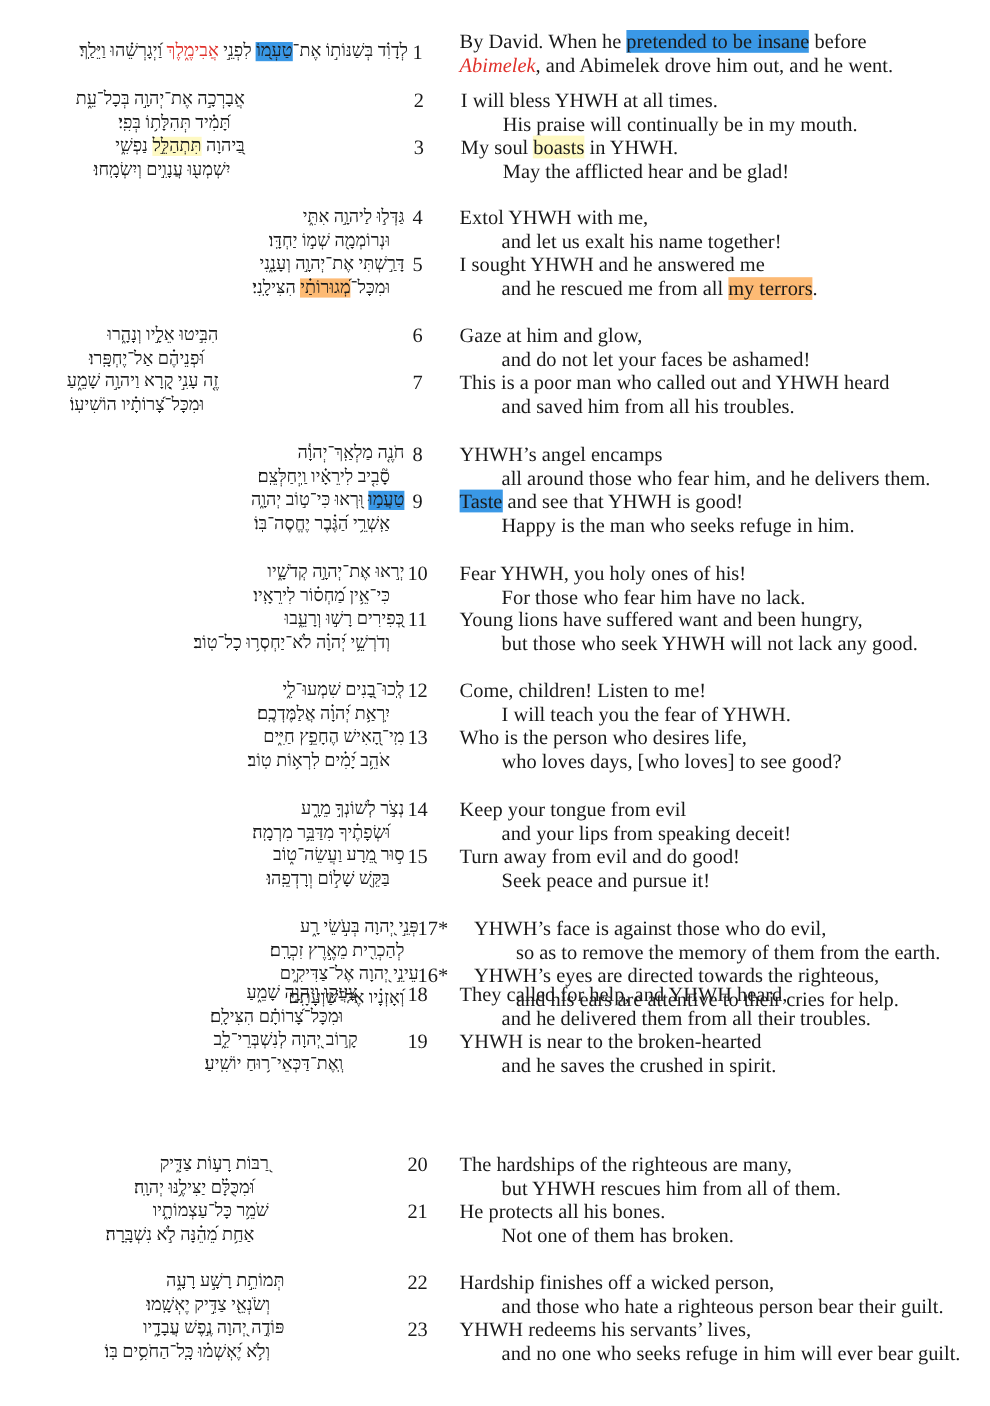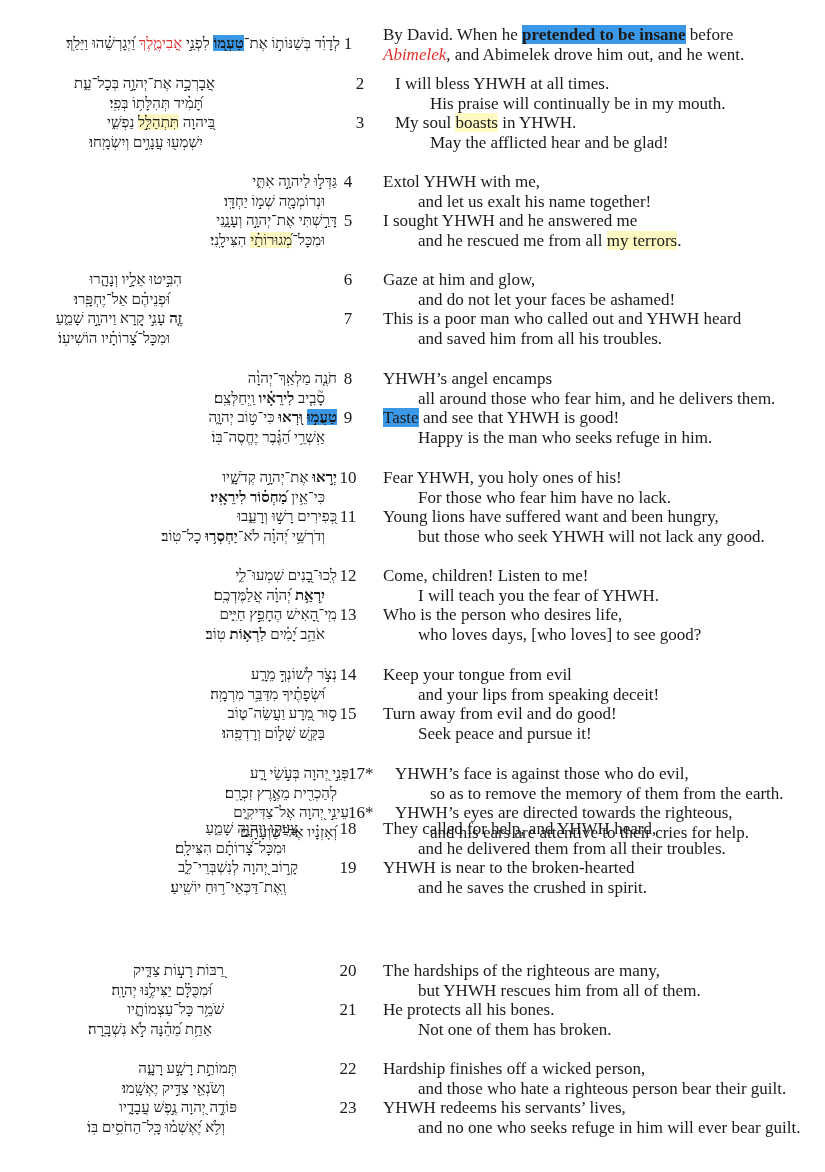--- a/index.html
+++ b/index.html
@@ -10,42 +10,42 @@
   .row { position: relative; height: 19.6px; }
   .heb { position: absolute; right: 488px; width: 380px; direction: rtl; text-align: right;
          font-size: 15px; line-height: 19.6px; white-space: nowrap; }
   .heb.indent { right: 500px; }
   .num { position: absolute; left: 336px; width: 24px; text-align: center;
          font-size: 17px; line-height: 19.6px; }
   .en { position: absolute; left: 383px; font-size: 17px; line-height: 19.6px; white-space: nowrap; }
   .en.indent { left: 418px; }
   .hl-blue { background: #3a98e6; }
   .hl-green { background: #fef9c3; }
-  .hl-cyan { background: #fef9c3; }
+  .hl-cyan { background: #fdba74; }
   .red { color: #e0302a; }
   .ital { font-style: italic; }
-  .bold { font-weight: bold; }
+  .bold { font-weight: normal; }
 </style>
 </head>
 <body>
 
 <div class="page">
 
   <div class="stanza" style="position:absolute; top:25px; left:0; width:825px;">
     <div class="row">
       <div class="heb" style="top:9px; right:485px;"><span>לְדָוִ֗ד בְּשַׁנּוֹת֣וֹ אֶת־</span><span class="hl-blue bold">טַעְמ֭וֹ</span><span> לִפְנֵ֣י </span><span class="red">אֲבִימֶ֑לֶךְ</span><span> וַ֝יְגָרְשֵׁ֗הוּ וַיֵּלַֽךְ׃</span></div>
       <div class="num" style="top:9px;">1</div>
       <div class="en"><span>By David. When he </span><span class="hl-blue bold">pretended to be insane</span><span> before</span></div>
     </div>
     <div class="row">
       <div class="en"><span class="red ital">Abimelek</span><span>, and Abimelek drove him out, and he went.</span></div>
     </div>
   </div>
 
-  <div class="stanza" style="position:absolute; top:74px; left:12px; width:691px;">
+  <div class="stanza" style="position:absolute; top:74px; left:1px; width:691px;">
     <div class="row">
       <div class="heb">אֲבָרְכָ֣ה אֶת־יְהוָ֣ה בְּכָל־עֵ֑ת</div>
       <div class="num">2</div>
       <div class="en">I will bless YHWH at all times.</div>
     </div>
     <div class="row">
       <div class="heb indent">תָּ֝מִ֗יד תְּהִלָּת֥וֹ בְּפִֽי׃</div>
       <div class="en indent">His praise will continually be in my mouth.</div>
     </div>
     <div class="row">

